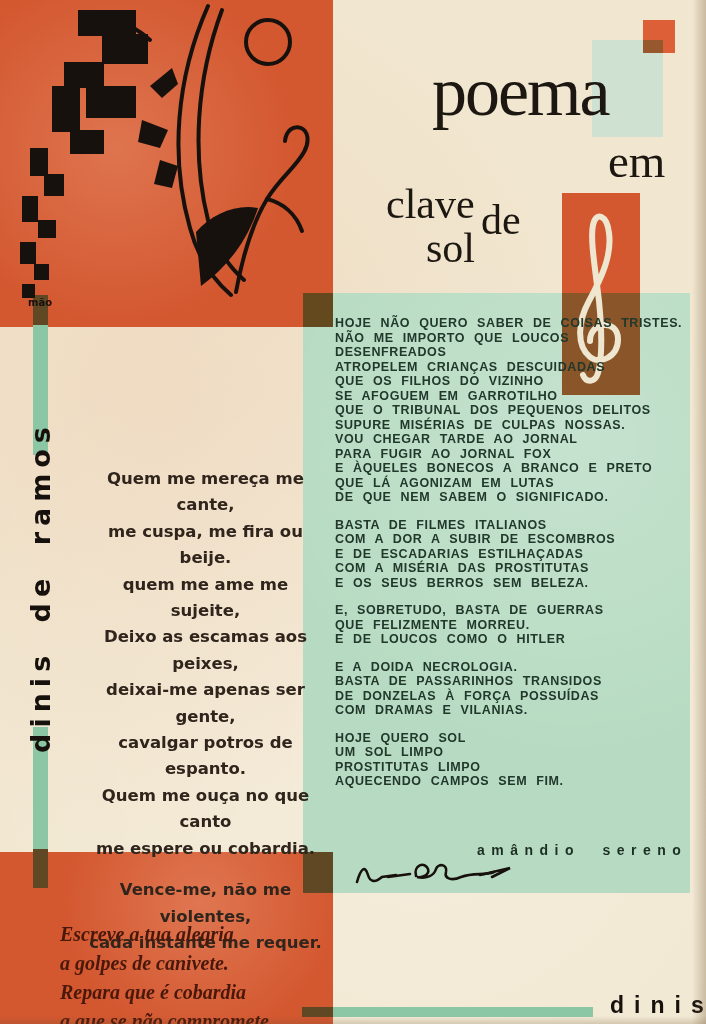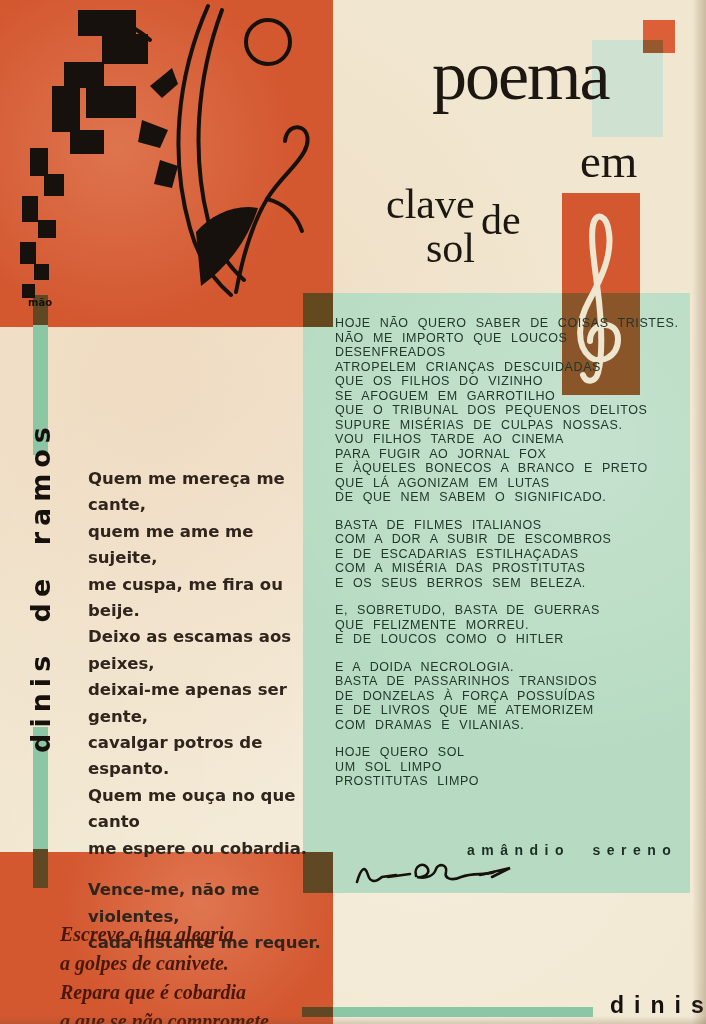--- a/index.html
+++ b/index.html
@@ -24,41 +24,41 @@
   .title-brown{left:643px;top:40px;width:20px;height:13px;background:#96582c;}
   .clef-rect{left:562px;top:193px;width:78px;height:202px;z-index:3;
     background:linear-gradient(180deg,#d3572f 0 49.5%,#8a5529 49.5% 100%);}
   .bar-top{left:33px;top:295px;width:15px;height:160px;
     background:linear-gradient(180deg,#5f4823 0 19%,#8cc7a5 19% 100%);}
   .bar-bottom{left:33px;top:727px;width:15px;height:161px;
     background:linear-gradient(180deg,#8cc7a5 0 76%,#5f4823 76% 100%);}
   .bar-footer{left:302px;top:1007px;width:291px;height:10px;
     background:linear-gradient(90deg,#5f4823 0 31px,#8cc7a5 31px 100%);}
   
-  .t-poema{left:432px;top:36px;font-family:"Liberation Serif",serif;font-size:70px;
+  .t-poema{left:432px;top:52px;font-family:"Liberation Serif",serif;font-size:70px;
     letter-spacing:-2px;color:#1d1712;z-index:4;}
-  .t-em{left:580px;top:134px;font-family:"Liberation Serif",serif;font-size:47px;color:#1d1712;z-index:4;}
+  .t-em{left:608px;top:134px;font-family:"Liberation Serif",serif;font-size:47px;color:#1d1712;z-index:4;}
   .t-clave{left:386px;top:180px;font-family:"Liberation Serif",serif;font-size:42px;color:#1d1712;}
   .t-de{left:481px;top:196px;font-family:"Liberation Serif",serif;font-size:42px;color:#1d1712;}
   .t-sol{left:426px;top:224px;font-family:"Liberation Serif",serif;font-size:42px;color:#1d1712;}
   
   .vname{left:40px;top:587px;transform:translate(-50%,-50%) rotate(-90deg);
     white-space:nowrap;font-weight:bold;font-size:27px;letter-spacing:6px;word-spacing:12px;
     color:#17110d;font-family:"DejaVu Sans",sans-serif;}
   
   .left-poem{left:88px;top:466px;width:235px;color:#30251c;
-    font-family:"DejaVu Sans",sans-serif;font-weight:bold;font-size:16.5px;}
+    font-family:"DejaVu Sans",sans-serif;font-weight:bold;font-size:16.5px;text-align:center;}
   .left-poem .line{line-height:26.4px;}
   .left-poem .stanza2{margin-top:15px;}
   
   .main-poem{left:335px;top:316px;width:345px;z-index:5;color:#21382b;
-    font-weight:normal;font-size:12.5px;letter-spacing:.6px;word-spacing:5px;}
+    font-weight:bold;font-size:12.5px;letter-spacing:.6px;word-spacing:5px;}
   .main-poem .stanza{margin-bottom:13px;}
   .main-poem .line{line-height:14.5px;white-space:nowrap;}
-  .author-line{left:467px;top:842px;z-index:5;font-weight:bold;font-size:14px;
+  .author-line{left:477px;top:842px;z-index:5;font-weight:bold;font-size:14px;
     letter-spacing:6.5px;word-spacing:12px;color:#1c2e23;}
   .sig{left:352px;top:856px;z-index:6;}
   
   .quote{left:60px;top:920px;width:275px;color:#4a180a;z-index:2;
     font-family:"Liberation Serif",serif;font-style:italic;font-weight:bold;font-size:20px;}
   .quote .line{line-height:29px;}
   
   .footer-name{left:610px;top:992px;font-weight:bold;font-size:23px;letter-spacing:10px;color:#17110d;}
   .illus{left:0;top:0;width:333px;height:327px;z-index:2;}
   .edge-r{right:0;top:0;width:14px;height:1024px;z-index:9;
@@ -126,22 +126,22 @@
   <div class="abs t-em">em</div>
   <div class="abs t-clave">clave</div>
   <div class="abs t-de">de</div>
   <div class="abs t-sol">sol</div>
 
   <div class="abs vname">dinis de ramos</div>
 
   <div class="abs left-poem">
     <div class="stanza1">
         <div class="line">Quem me mereça me cante,</div>
+        <div class="line">me cuspa, me fira ou beije.</div>
         <div class="line">quem me ame me sujeite,</div>
-        <div class="line">me cuspa, me fira ou beije.</div>
         <div class="line">Deixo as escamas aos peixes,</div>
         <div class="line">deixai-me apenas ser gente,</div>
         <div class="line">cavalgar potros de espanto.</div>
         <div class="line">Quem me ouça no que canto</div>
         <div class="line">me espere ou cobardia.</div>
       </div>
     <div class="stanza2">
         <div class="line">Vence-me, não me violentes,</div>
         <div class="line">cada instante me requer.</div>
       </div>
@@ -150,21 +150,21 @@
   <div class="abs main-poem">
     <div class="stanza">
         <div class="line">HOJE NÃO QUERO SABER DE COISAS TRISTES.</div>
         <div class="line">NÃO ME IMPORTO QUE LOUCOS</div>
         <div class="line">DESENFREADOS</div>
         <div class="line">ATROPELEM CRIANÇAS DESCUIDADAS</div>
         <div class="line">QUE OS FILHOS DO VIZINHO</div>
         <div class="line">SE AFOGUEM EM GARROTILHO</div>
         <div class="line">QUE O TRIBUNAL DOS PEQUENOS DELITOS</div>
         <div class="line">SUPURE MISÉRIAS DE CULPAS NOSSAS.</div>
-        <div class="line">VOU FILHOS TARDE AO CINEMA</div>
+        <div class="line">VOU CHEGAR TARDE AO JORNAL</div>
         <div class="line">PARA FUGIR AO JORNAL FOX</div>
         <div class="line">E ÀQUELES BONECOS A BRANCO E PRETO</div>
         <div class="line">QUE LÁ AGONIZAM EM LUTAS</div>
         <div class="line">DE QUE NEM SABEM O SIGNIFICADO.</div>
       </div>
     <div class="stanza">
         <div class="line">BASTA DE FILMES ITALIANOS</div>
         <div class="line">COM A DOR A SUBIR DE ESCOMBROS</div>
         <div class="line">E DE ESCADARIAS ESTILHAÇADAS</div>
         <div class="line">COM A MISÉRIA DAS PROSTITUTAS</div>
@@ -172,27 +172,27 @@
       </div>
     <div class="stanza">
         <div class="line">E, SOBRETUDO, BASTA DE GUERRAS</div>
         <div class="line">QUE FELIZMENTE MORREU.</div>
         <div class="line">E DE LOUCOS COMO O HITLER</div>
       </div>
     <div class="stanza">
         <div class="line">E A DOIDA NECROLOGIA.</div>
         <div class="line">BASTA DE PASSARINHOS TRANSIDOS</div>
         <div class="line">DE DONZELAS À FORÇA POSSUÍDAS</div>
-        <div class="line">E DE LIVROS QUE ME ATEMORIZEM</div>
         <div class="line">COM DRAMAS E VILANIAS.</div>
       </div>
     <div class="stanza">
         <div class="line">HOJE QUERO SOL</div>
         <div class="line">UM SOL LIMPO</div>
         <div class="line">PROSTITUTAS LIMPO</div>
+        <div class="line">AQUECENDO CAMPOS SEM FIM.</div>
       </div>
   </div>
 
   <div class="abs author-line">amândio sereno</div>
 
   <svg class="abs sig" width="180" height="38" viewBox="0 0 180 38">
     <g fill="none" stroke="#17110d" stroke-width="2.6" stroke-linecap="round">
       <path d="M5 26 C 9 12 13 9 16 19 C 18 26 23 27 30 21 L 44 19"></path>
       <path d="M36 21 L 58 18"></path>
       <path d="M64 20 C 61 9 73 5 76 13 C 78 19 70 22 65 21 C 74 23 82 20 84 13 C 86 7 96 8 94 16 C 92 23 100 25 109 21 C 122 16 132 20 142 16"></path>

